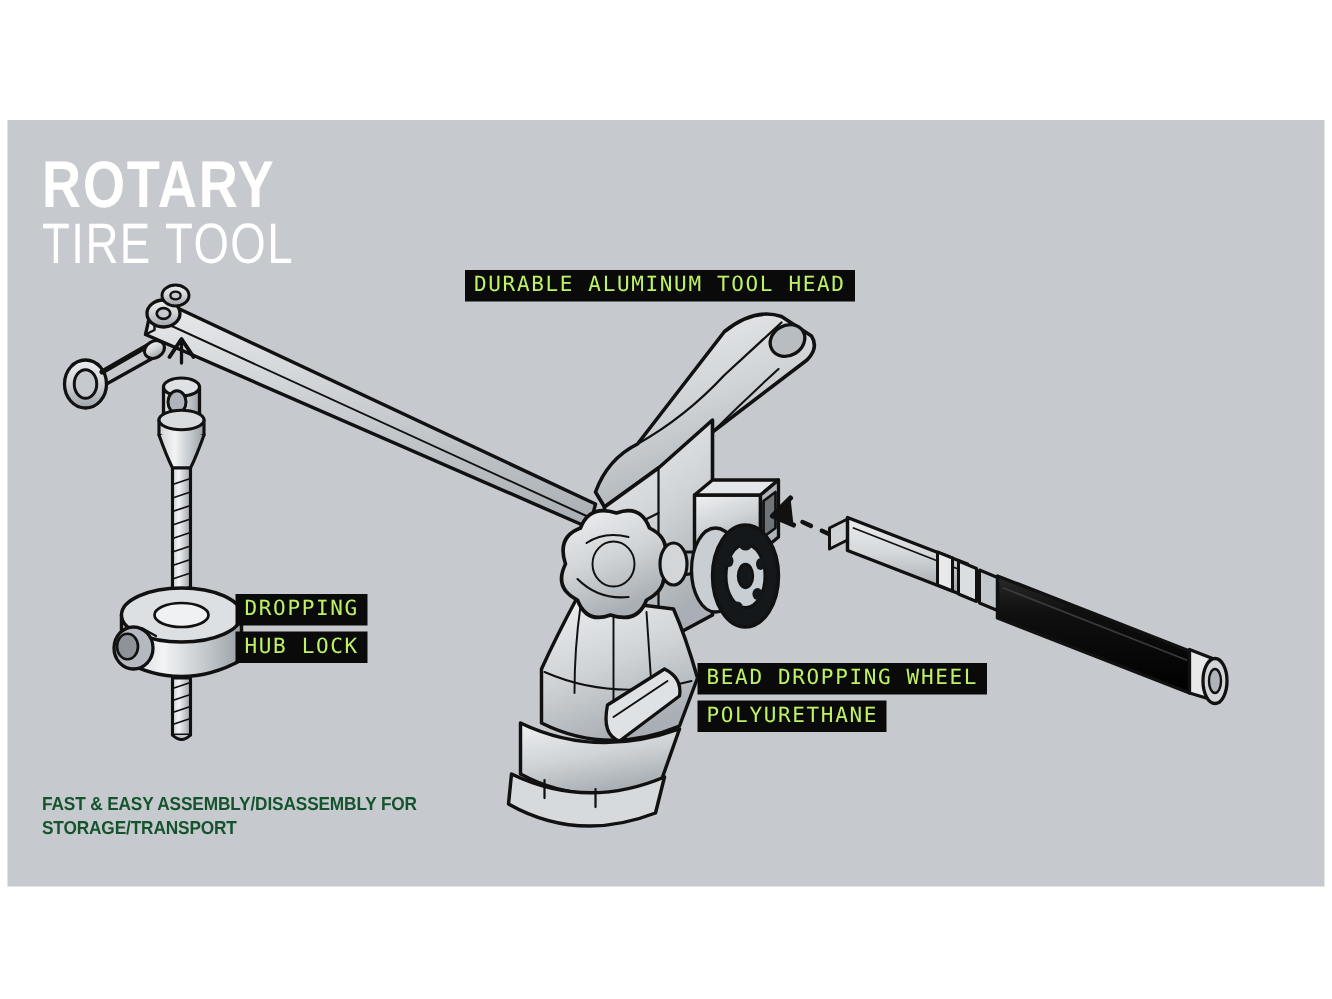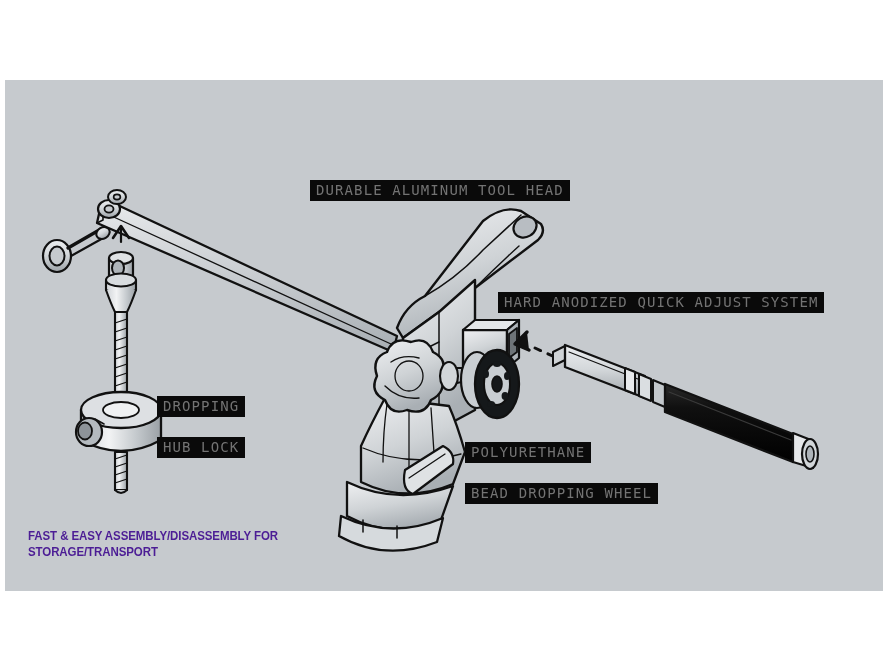--- a/index.html
+++ b/index.html
@@ -61,21 +61,21 @@
     transform-origin: left top;
     margin-top: 2px;
   }
 
   
   #footer-note {
     position: absolute;
     left: 23px;
     top: 449px;
     z-index: 40;
-    color: #4c1d95;
+    color: #14532d;
     font-family: "Liberation Sans Narrow", "Liberation Sans", sans-serif;
     font-size: 12.5px;
     font-weight: bold;
     letter-spacing: -0.1px;
     line-height: 1.25;
   }
   #footer-note span {
     display: block;
     transform: scaleX(0.92);
     transform-origin: left top;
@@ -83,30 +83,30 @@
   }
 
   
   .callout {
     position: absolute;
     z-index: 45;
   }
   .cal-line {
     display: block;
     background: #0a0a0a;
-    color: #737373;
+    color: #bef264;
     font-family: "DejaVu Sans Mono", "Liberation Mono", monospace;
     font-size: 14px;
     letter-spacing: 1.1px;
     padding: 3px 6px 4px 6px;
     white-space: nowrap;
     line-height: 1.0;
     width: max-content;
   }
-  .cal-line + .cal-line { margin-top: 20px; }
+  .cal-line + .cal-line { margin-top: 4px; }
 
   #cal-toolhead { left: 305px; top: 100px; }
   #cal-quickadjust { left: 493px; top: 212px; }
   #cal-grip { left: 676px; top: 277px; }
   #cal-quicknut { left: 152px; top: 316px; }
   #cal-wheel { left: 460px; top: 362px; }
 
   
   #artwork {
     position: absolute;
@@ -305,38 +305,39 @@
           <path d="M664 312 L786 360" stroke="#3a3a3a" stroke-width="1.2" fill="none"></path>
 
           <path d="M788 353 L806 360 L808 388 L788 382 Z" fill="#e6e8ea" stroke="#111111" stroke-width="2.2"></path>
           <ellipse cx="805" cy="374" rx="8" ry="15" fill="#d2d6d9" stroke="#111111" stroke-width="2.2"></ellipse>
           <ellipse cx="805" cy="374" rx="4" ry="8" fill="#aeb4b9" stroke="#111111" stroke-width="1.6"></ellipse>
         </g>
 
       </g>
     </svg>
 
+    <div id="title-block">
+      <span id="title-main">ROTARY</span>
+      <span id="title-sub">TIRE TOOL</span>
+    </div>
 
     <div class="callout" id="cal-toolhead">
       <span class="cal-line">DURABLE ALUMINUM TOOL HEAD</span>
     </div>
 
-    <div class="callout" id="cal-quickadjust">
-      <span class="cal-line">HARD ANODIZED QUICK ADJUST SYSTEM</span>
-    </div>
 
 
     <div class="callout" id="cal-quicknut">
       <span class="cal-line">DROPPING</span>
       <span class="cal-line">HUB LOCK</span>
     </div>
 
     <div class="callout" id="cal-wheel">
+      <span class="cal-line">BEAD DROPPING WHEEL</span>
       <span class="cal-line">POLYURETHANE</span>
-      <span class="cal-line">BEAD DROPPING WHEEL</span>
     </div>
 
     <div id="footer-note">
       <span>FAST &amp; EASY ASSEMBLY/DISASSEMBLY FOR</span>
       <span>STORAGE/TRANSPORT</span>
     </div>
 
   </div>
 </div>
 

